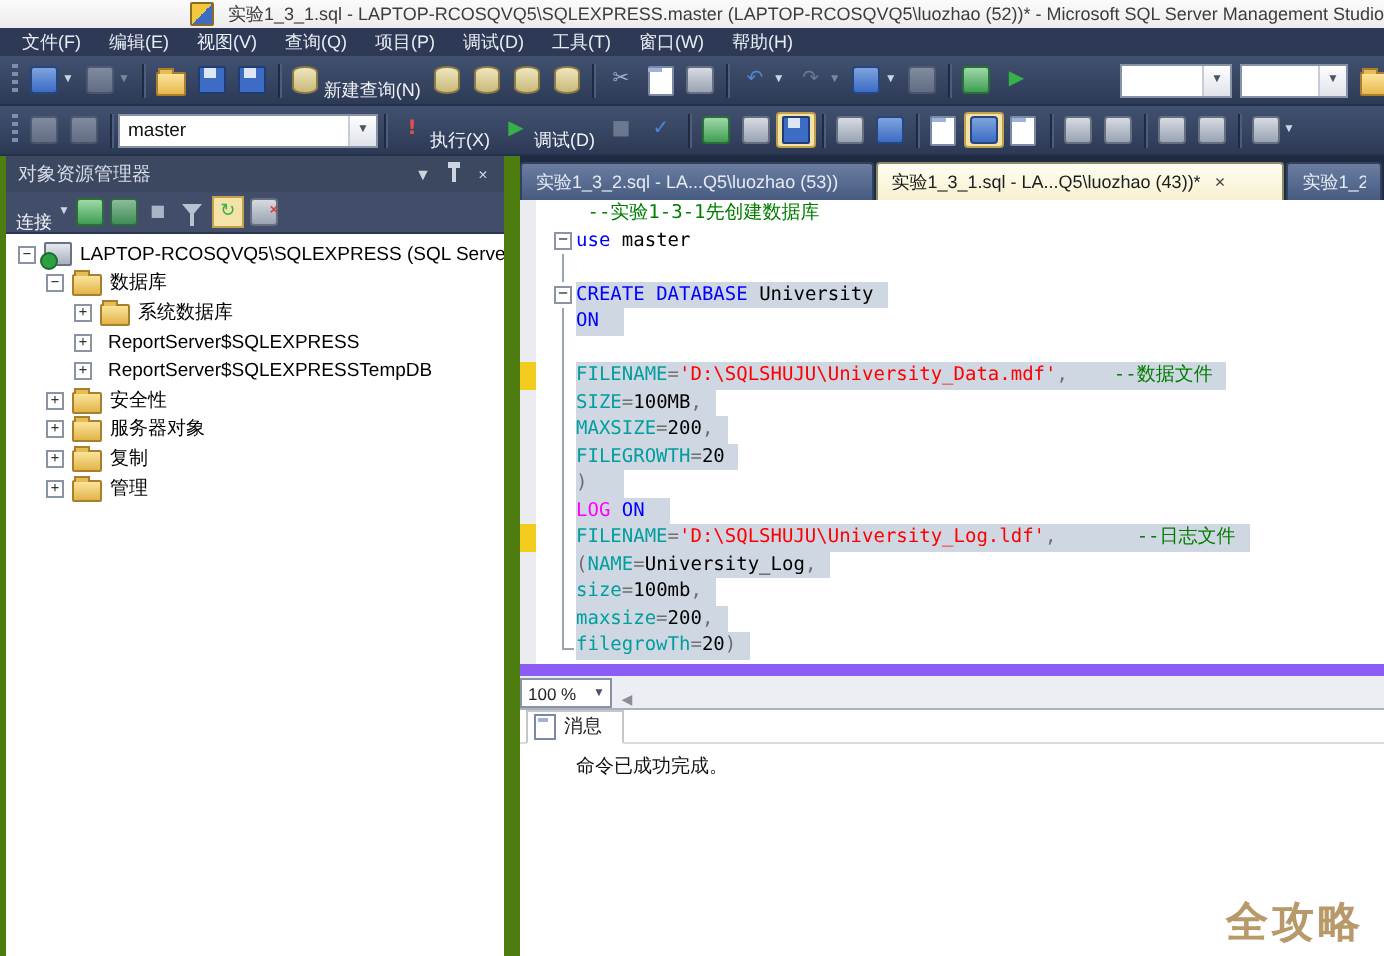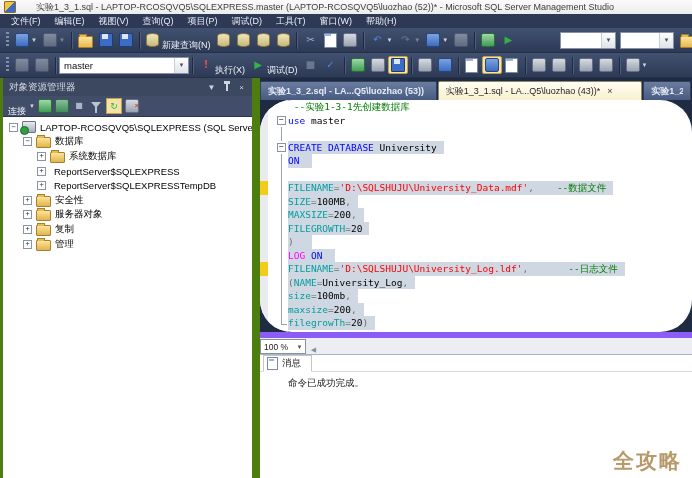--- a/index.html
+++ b/index.html
@@ -1,20 +1,20 @@
 <!DOCTYPE html>
 <html><head>
 <meta charset="utf-8">
 <style>
   html,body{margin:0;padding:0;background:#888;}
   .app{position:relative;width:692px;height:478px;overflow:hidden;background:#fff;
        font-family:"Liberation Sans","DejaVu Sans",sans-serif;-webkit-font-smoothing:antialiased;}
   
   .titlebar{position:absolute;left:0;top:0;width:100%;height:14px;background:linear-gradient(#fbfbfb,#ececec);
-            display:flex;align-items:center;gap:20px;padding-left:4px;box-sizing:border-box;}
+            display:flex;align-items:center;gap:7px;padding-left:4px;box-sizing:border-box;justify-content:flex-end;}
   .appicon{width:10px;height:10px;background:linear-gradient(135deg,#f3c840 0 50%,#3c6cc4 50% 100%);
            border:1px solid #8a6d20;border-radius:1px;flex:0 0 auto;}
   .titletext{font-size:9px;color:#3c3c3c;white-space:nowrap;overflow:hidden;}
   
   .menubar{position:absolute;left:0;top:14px;width:100%;height:14px;background:#2e3a55;
            display:flex;align-items:center;padding-left:4px;box-sizing:border-box;}
   .menuitem{font-size:9px;color:#e8ecf4;padding:0 7px;line-height:14px;white-space:nowrap;}
   
   .tbar{position:absolute;left:0;width:100%;height:25px;background:linear-gradient(#41516f,#2d3a56);
         display:flex;align-items:center;padding-left:3px;box-sizing:border-box;border-bottom:1px solid #243049;}
@@ -66,24 +66,24 @@
   .ti{flex:0 0 auto;position:relative;}
   .ti-folder{width:13px;height:9px;background:linear-gradient(#fbe49c,#e2b44a);border:1px solid #a97f2e;border-radius:1px;margin-top:2px;}
   .ti-folder::before{content:"";position:absolute;top:-3px;left:0;width:6px;height:2px;background:#e8bc55;border:1px solid #a97f2e;border-bottom:none;}
   .ti-server{width:12px;height:10px;background:linear-gradient(#e6eaf0,#a7afbd);border:1px solid #6a7284;border-radius:1px;}
   .ti-server::after{content:"";position:absolute;left:-3px;bottom:-3px;width:7px;height:7px;border-radius:50%;background:#2ea043;border:1px solid #1c6b2b;}
   
   .editor{position:absolute;left:260px;top:0;width:432px;height:400px;background:#1e2b42;}
   .tabstrip{height:22px;display:flex;align-items:flex-end;overflow:hidden;}
   .tab{height:19px;display:flex;align-items:center;padding:0 7px;font-size:9px;white-space:nowrap;overflow:hidden;
        border-radius:2px 2px 0 0;margin-right:1px;box-sizing:border-box;}
-  .tab.inactive{background:linear-gradient(#6a7da1,#475a80);color:#e6ebf3;border:1px solid #33405c;border-bottom:none;font-weight:bold;}
+  .tab.inactive{background:linear-gradient(#6a7da1,#475a80);color:#e6ebf3;border:1px solid #33405c;border-bottom:none;}
   .tab.active{background:linear-gradient(#fffdf2,#f7f1cf);color:#1d1d1d;border:1px solid #8b8b6a;border-bottom:none;}
   .tabx{margin-left:7px;font-size:9px;color:#444;line-height:9px;}
-  .codearea{height:232px;background:#fff;overflow:hidden;border-radius:32px;}
+  .codearea{height:232px;background:#fff;overflow:hidden;}
   .crow{display:flex;height:13.5px;align-items:stretch;}
   .m-sel{width:8px;background:#e9ebee;flex:0 0 auto;}
   .m-sel.bar{background:#f2cb1d;}
   .m-gap{width:7px;background:#fff;flex:0 0 auto;}
   .m-fold{width:13px;background:#fff;flex:0 0 auto;display:flex;align-items:center;justify-content:center;position:relative;}
   .fbox{width:9px;height:9px;box-sizing:border-box;border:1px solid #8a94a4;background:#fff;
         font:8px/6px "DejaVu Sans Mono",monospace;text-align:center;color:#333;z-index:1;}
   .fline{position:absolute;left:6px;top:0;bottom:0;width:1px;background:#9aa2ae;}
   .fend{position:absolute;left:6px;top:0;width:5px;height:60%;border-left:1px solid #9aa2ae;border-bottom:1px solid #9aa2ae;}
   .ctext{font-family:"DejaVu Sans Mono","Liberation Mono",monospace;font-size:9.5px;line-height:13.5px;white-space:pre;}

